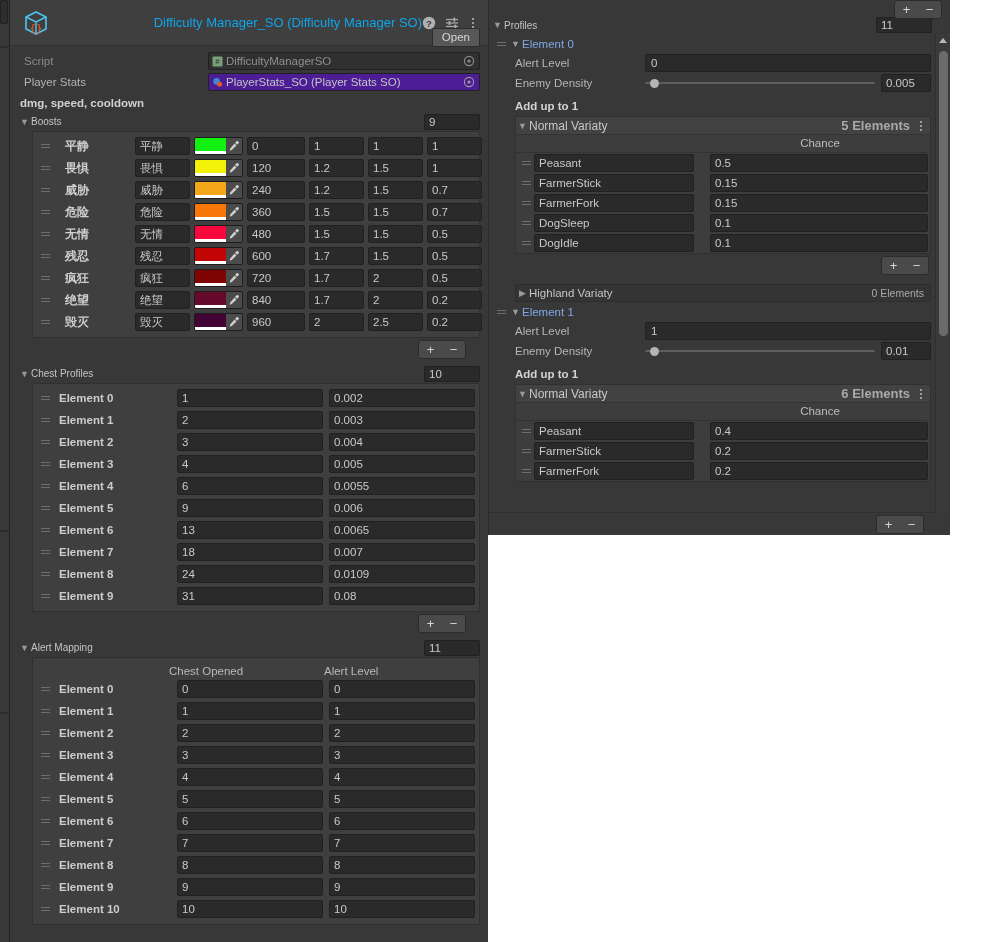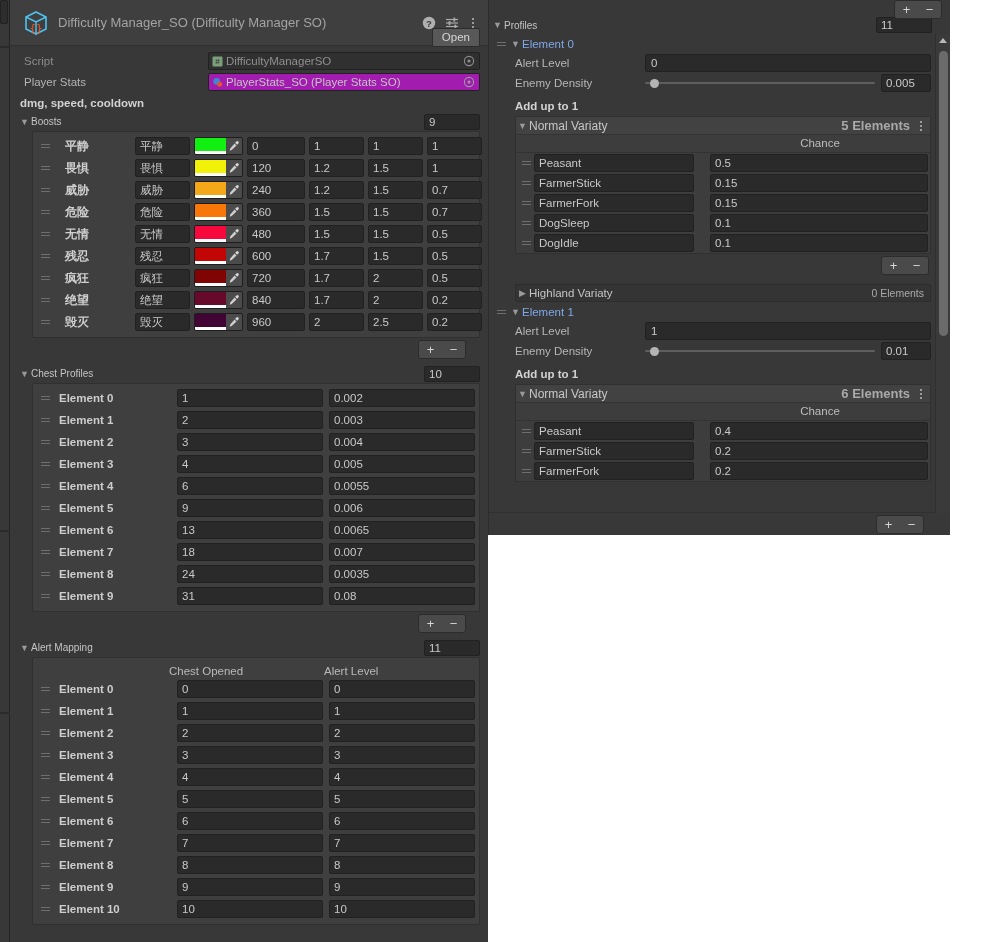--- a/index.html
+++ b/index.html
@@ -31,42 +31,42 @@
     position: absolute; left: 10px; top: 0; width: 478px; height: 942px;
     background: #383838; overflow: hidden;
   }
   .insp-header {
     position: relative; height: 46px; background: #3f3f3f;
     border-bottom: 1px solid #303030; display: flex; align-items: center;
     padding: 0 8px;
   }
   .so-icon { width: 28px; height: 28px; margin: 0 8px 0 4px; flex: 0 0 auto; }
   .insp-title {
-    font-size: 13px; color: #a3a3a3; white-space: nowrap; overflow: hidden;
-    text-overflow: ellipsis; flex: 1 1 auto;
+    font-size: 13px; color: #0ea5e9; white-space: nowrap; overflow: hidden;
+    text-overflow: ellipsis; flex: 1 1 auto; text-align: right;
   }
   .hdr-icons { display: flex; align-items: center; gap: 9px; margin-right: 2px; }
   .hdr-ic { width: 14px; height: 14px; opacity: .82; cursor: pointer; }
   .kebab { display: flex; flex-direction: column; gap: 2px; padding: 1px 4px; cursor: pointer; }
   .kebab i { width: 2px; height: 2px; background: #bdbdbd; border-radius: 50%; display: block; }
 
   .open-btn {
     position: absolute; right: 8px; top: 28px;
     background: #585858; border: 1px solid #2c2c2c; border-radius: 2px;
     color: #d6d6d6; font-size: 11.5px; padding: 2px 9px 3px; cursor: pointer;
     z-index: 5;
   }
 
   .insp-body { padding: 6px 8px 0 8px; }
 
   .prop-row { display: flex; align-items: center; height: 18px; margin-bottom: 3px; }
   .prop-label { width: 190px; flex: 0 0 auto; color: #b4b4b4; padding-left: 6px; font-size: 11.5px; }
   .prop-label.dim { color: #8c8c8c; }
   .obj-field {
-    flex: 1 1 auto; height: 18px; background: #a21caf; border: 1px solid #212121;
+    flex: 1 1 auto; height: 18px; background: #4c1d95; border: 1px solid #212121;
     border-radius: 2px; display: flex; align-items: center; padding: 0 2px 0 3px;
     font-size: 11.5px; cursor: pointer;
   }
   .obj-field.readonly { background: #303030; color: #8f8f8f; }
   .obj-field .mini-ic { width: 11px; height: 11px; margin-right: 3px; flex: 0 0 auto; }
   .obj-field .otext { flex: 1 1 auto; overflow: hidden; white-space: nowrap; text-overflow: ellipsis; }
   .obj-field .picker { width: 12px; height: 12px; flex: 0 0 auto; margin-right: 2px; }
 
   .section-note { font-weight: bold; color: #d2d2d2; margin: 6px 0 4px 2px; font-size: 11.5px; }
 
@@ -612,21 +612,21 @@
             <span class="cell-input el-cell">18</span>
             <span class="cell-input el-cell">0.007</span>
           </div>
           <div class="el-row">
             <span class="grip">
               <i></i>
               <i></i>
             </span>
             <span class="el-label">Element 8</span>
             <span class="cell-input el-cell">24</span>
-            <span class="cell-input el-cell">0.0035</span>
+            <span class="cell-input el-cell">0.0109</span>
           </div>
           <div class="el-row">
             <span class="grip">
               <i></i>
               <i></i>
             </span>
             <span class="el-label">Element 9</span>
             <span class="cell-input el-cell">31</span>
             <span class="cell-input el-cell">0.08</span>
           </div>

